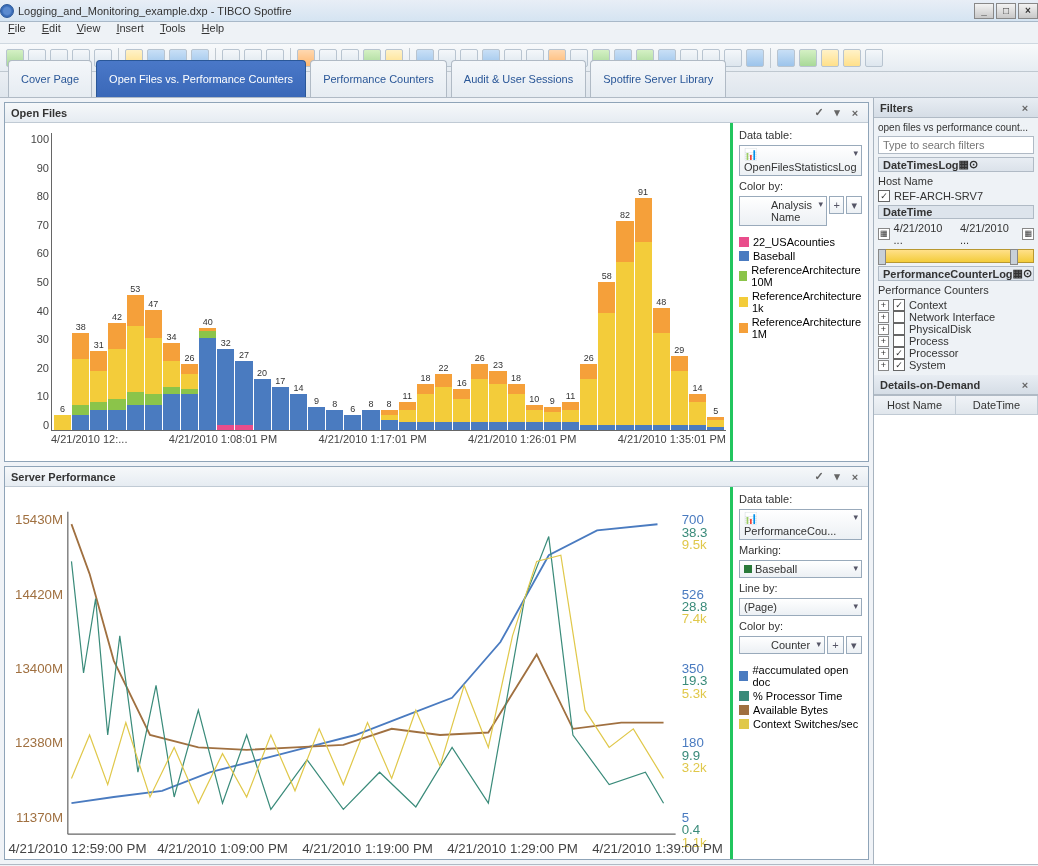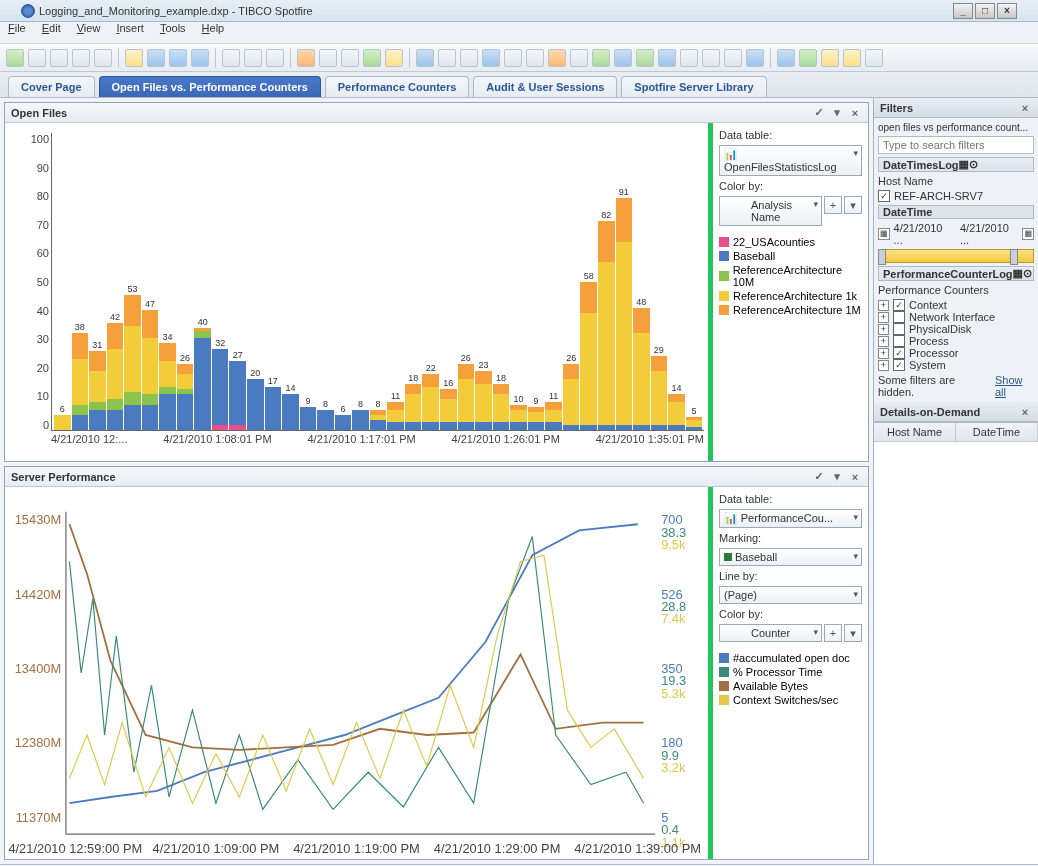--- a/index.html
+++ b/index.html
@@ -1,34 +1,34 @@
 <!DOCTYPE html>
 <html><head>
 <meta charset="utf-8">
 <style>
 * { box-sizing: border-box; margin: 0; padding: 0; font-family: Tahoma, Arial, sans-serif; font-size: 11px; }
 body { background: #eaeef2; width: 1038px; height: 866px; overflow: hidden; position: relative; }
 
-.titlebar { height: 22px; background: linear-gradient(#e8eef6,#d5e4f2); border-bottom: 1px solid #a8b8c8; display: flex; align-items: center; padding: 0 21px; }
+.titlebar { height: 22px; background: linear-gradient(#e8eef6,#d5e4f2); border-bottom: 1px solid #a8b8c8; display: flex; align-items: center; padding: 0 0; }
 .titlebar .icon-spot { width: 14px; height: 14px; border-radius: 50%; background: radial-gradient(circle,#5b8bd0 40%,#3a6db8 60%); margin-right: 4px; border: 1px solid #2a5798; }
 .titlebar .title { color: #333; flex: 1; }
 .titlebar .winbtns { display:flex; gap:2px;}
 .winbtn { width:20px; height:16px; background:linear-gradient(#f3f3f3,#c8c8c8);border:1px solid #888;display:flex;align-items:center;justify-content:center;font-weight:bold;font-size:10px;color:#333;}
 
 .menubar { height: 22px; background: #eef2f6; display: flex; align-items:flex-start; padding: 0 8px; gap: 16px; border-bottom: 1px solid #cfd8e0; }
 .menubar span { color: #333; }
 .menubar span u { text-decoration: underline; }
 
 .toolbar { height: 28px; background: linear-gradient(#f8fafb,#e6ecf2); border-bottom: 1px solid #bfc8d0; display:flex; align-items:center; padding: 0 6px; gap: 4px;}
 .tbtn { width:18px; height:18px; background:linear-gradient(#f4f7fa,#dde6ee);border:1px solid #b8c4d0;border-radius:2px; }
 .tbtn.g{background:linear-gradient(#d4f0c4,#a8d998);} .tbtn.b{background:linear-gradient(#c8dff6,#9cc4eb);} .tbtn.y{background:linear-gradient(#fff2c8,#ffe08a);} .tbtn.o{background:linear-gradient(#ffd8b0,#ffb870);}
 .tsep{width:1px;height:20px;background:#bfc8d0;margin:0 2px;}
 
 .tabrow { height: 26px; background: linear-gradient(#eaeef3,#dfe6ed); border-bottom: 1px solid #b0bac5; display:flex; align-items:flex-end; padding: 0 8px; gap:4px;}
-.tab { padding: 4px 12px; background: linear-gradient(#f4f7fa,#e6ecf2); border:1px solid #b0bac5; border-bottom:none; border-radius: 4px 4px 0 0; color:#2a5798; font-weight:bold; cursor:pointer;}
+.tab { padding: 12px 12px; background: linear-gradient(#f4f7fa,#e6ecf2); border:1px solid #b0bac5; border-bottom:none; border-radius: 4px 4px 0 0; color:#2a5798; font-weight:normal; cursor:pointer;}
 .tab.active { background: linear-gradient(#4a78c8,#3a68b8); color:#fff; border-color:#2a5798;}
 
 .workspace { display:flex; height: 766px; }
 .mainarea { flex:1; display:flex; flex-direction:column; background:#f0f3f7; padding:4px; gap:4px;}
 .panel { background:#fff; border:1px solid #8fa4b8; display:flex; flex-direction:column; }
 .panel.top{ height: 360px;} .panel.bot{ flex:1;}
 .phdr { height:20px; background:linear-gradient(#f6f8fa,#e6ecf2); border-bottom:1px solid #c0cad4; display:flex; align-items:center; padding:0 6px; font-weight:bold; color:#333;}
 .phdr .spacer{flex:1;}
 .picon{width:14px;height:14px;margin-left:4px;color:#666;display:flex;align-items:center;justify-content:center;cursor:pointer;}
 .pbody{ flex:1; display:flex; overflow:hidden;}
@@ -37,21 +37,21 @@
 .xaxis{ position:absolute; left:46px; right:4px; bottom:4px; height:24px; display:flex; justify-content:space-between; color:#444; font-size:10px;}
 .xaxis span{transform:none;}
 .plotarea{ position:absolute; left:46px; right:4px; top:10px; bottom:30px; border-left:1px solid #666;border-bottom:1px solid #666;}
 .bars{position:absolute;inset:0;display:flex;align-items:flex-end;gap:1px;padding:0 2px;}
 .barwrap{flex:1;display:flex;flex-direction:column;align-items:center;}
 .barlbl{font-size:9px;color:#333;margin-bottom:1px;}
 .barstack{width:100%;display:flex;flex-direction:column-reverse;}
 .seg{width:100%;}
 .c-pink{background:#e94d8b;} .c-blue{background:#4a7bc0;} .c-grn{background:#8bc44a;} .c-yel{background:#f3cc3a;} .c-org{background:#f5a03a;}
 
-.ctrls{ width:160px; padding:6px; background:#fff; border-left:5px solid #22c55e; display:flex; flex-direction:column; gap:4px;}
+.ctrls{ width:138px; padding:6px; background:#fff; border-left:3px solid #22c55e; display:flex; flex-direction:column; gap:4px;}
 .ctrls .lbl{color:#333;}
 .ctrls .dd{ background:linear-gradient(#fff,#ecf0f4); border:1px solid #9ab; padding:2px 14px 2px 4px; position:relative; color:#333; cursor:pointer;}
 .ctrls .dd:after{content:"▾";position:absolute;right:3px;top:2px;color:#556;font-size:9px;}
 .ddrow{display:flex;gap:2px;}
 .ddrow .dd{flex:1;padding-left:31px;}
 .sq{width:18px;height:18px;border:1px solid #9ab;background:linear-gradient(#fff,#ecf0f4);display:flex;align-items:center;justify-content:center;font-size:11px;color:#556;cursor:pointer;}
 .legend{margin-top:6px;display:flex;flex-direction:column;gap:2px;}
 .legrow{display:flex;align-items:center;gap:4px;}
 .legsw{width:10px;height:10px;}
 
@@ -657,25 +657,20 @@
             <div class="exp">+</div>
             <div class="chk">✓</div>
             <span>Processor</span>
           </div>
           <div class="chkrow">
             <div class="exp">+</div>
             <div class="chk">✓</div>
             <span>System</span>
           </div>
         </div>
-      <div style="display:flex;gap:4px;">
-          <span>Some filters are hidden.</span>
-          <div style="flex:1"></div>
-          <span class="showall">Show all</span>
-        </div>
     </div>
 
     <div class="side-sec-hdr">
         <span>Details-on-Demand</span>
         <div class="spacer"></div>
         <div class="picon">×</div>
       </div>
     <div class="dod">
       <div class="dod-hdr">
         <div>Host Name</div>

